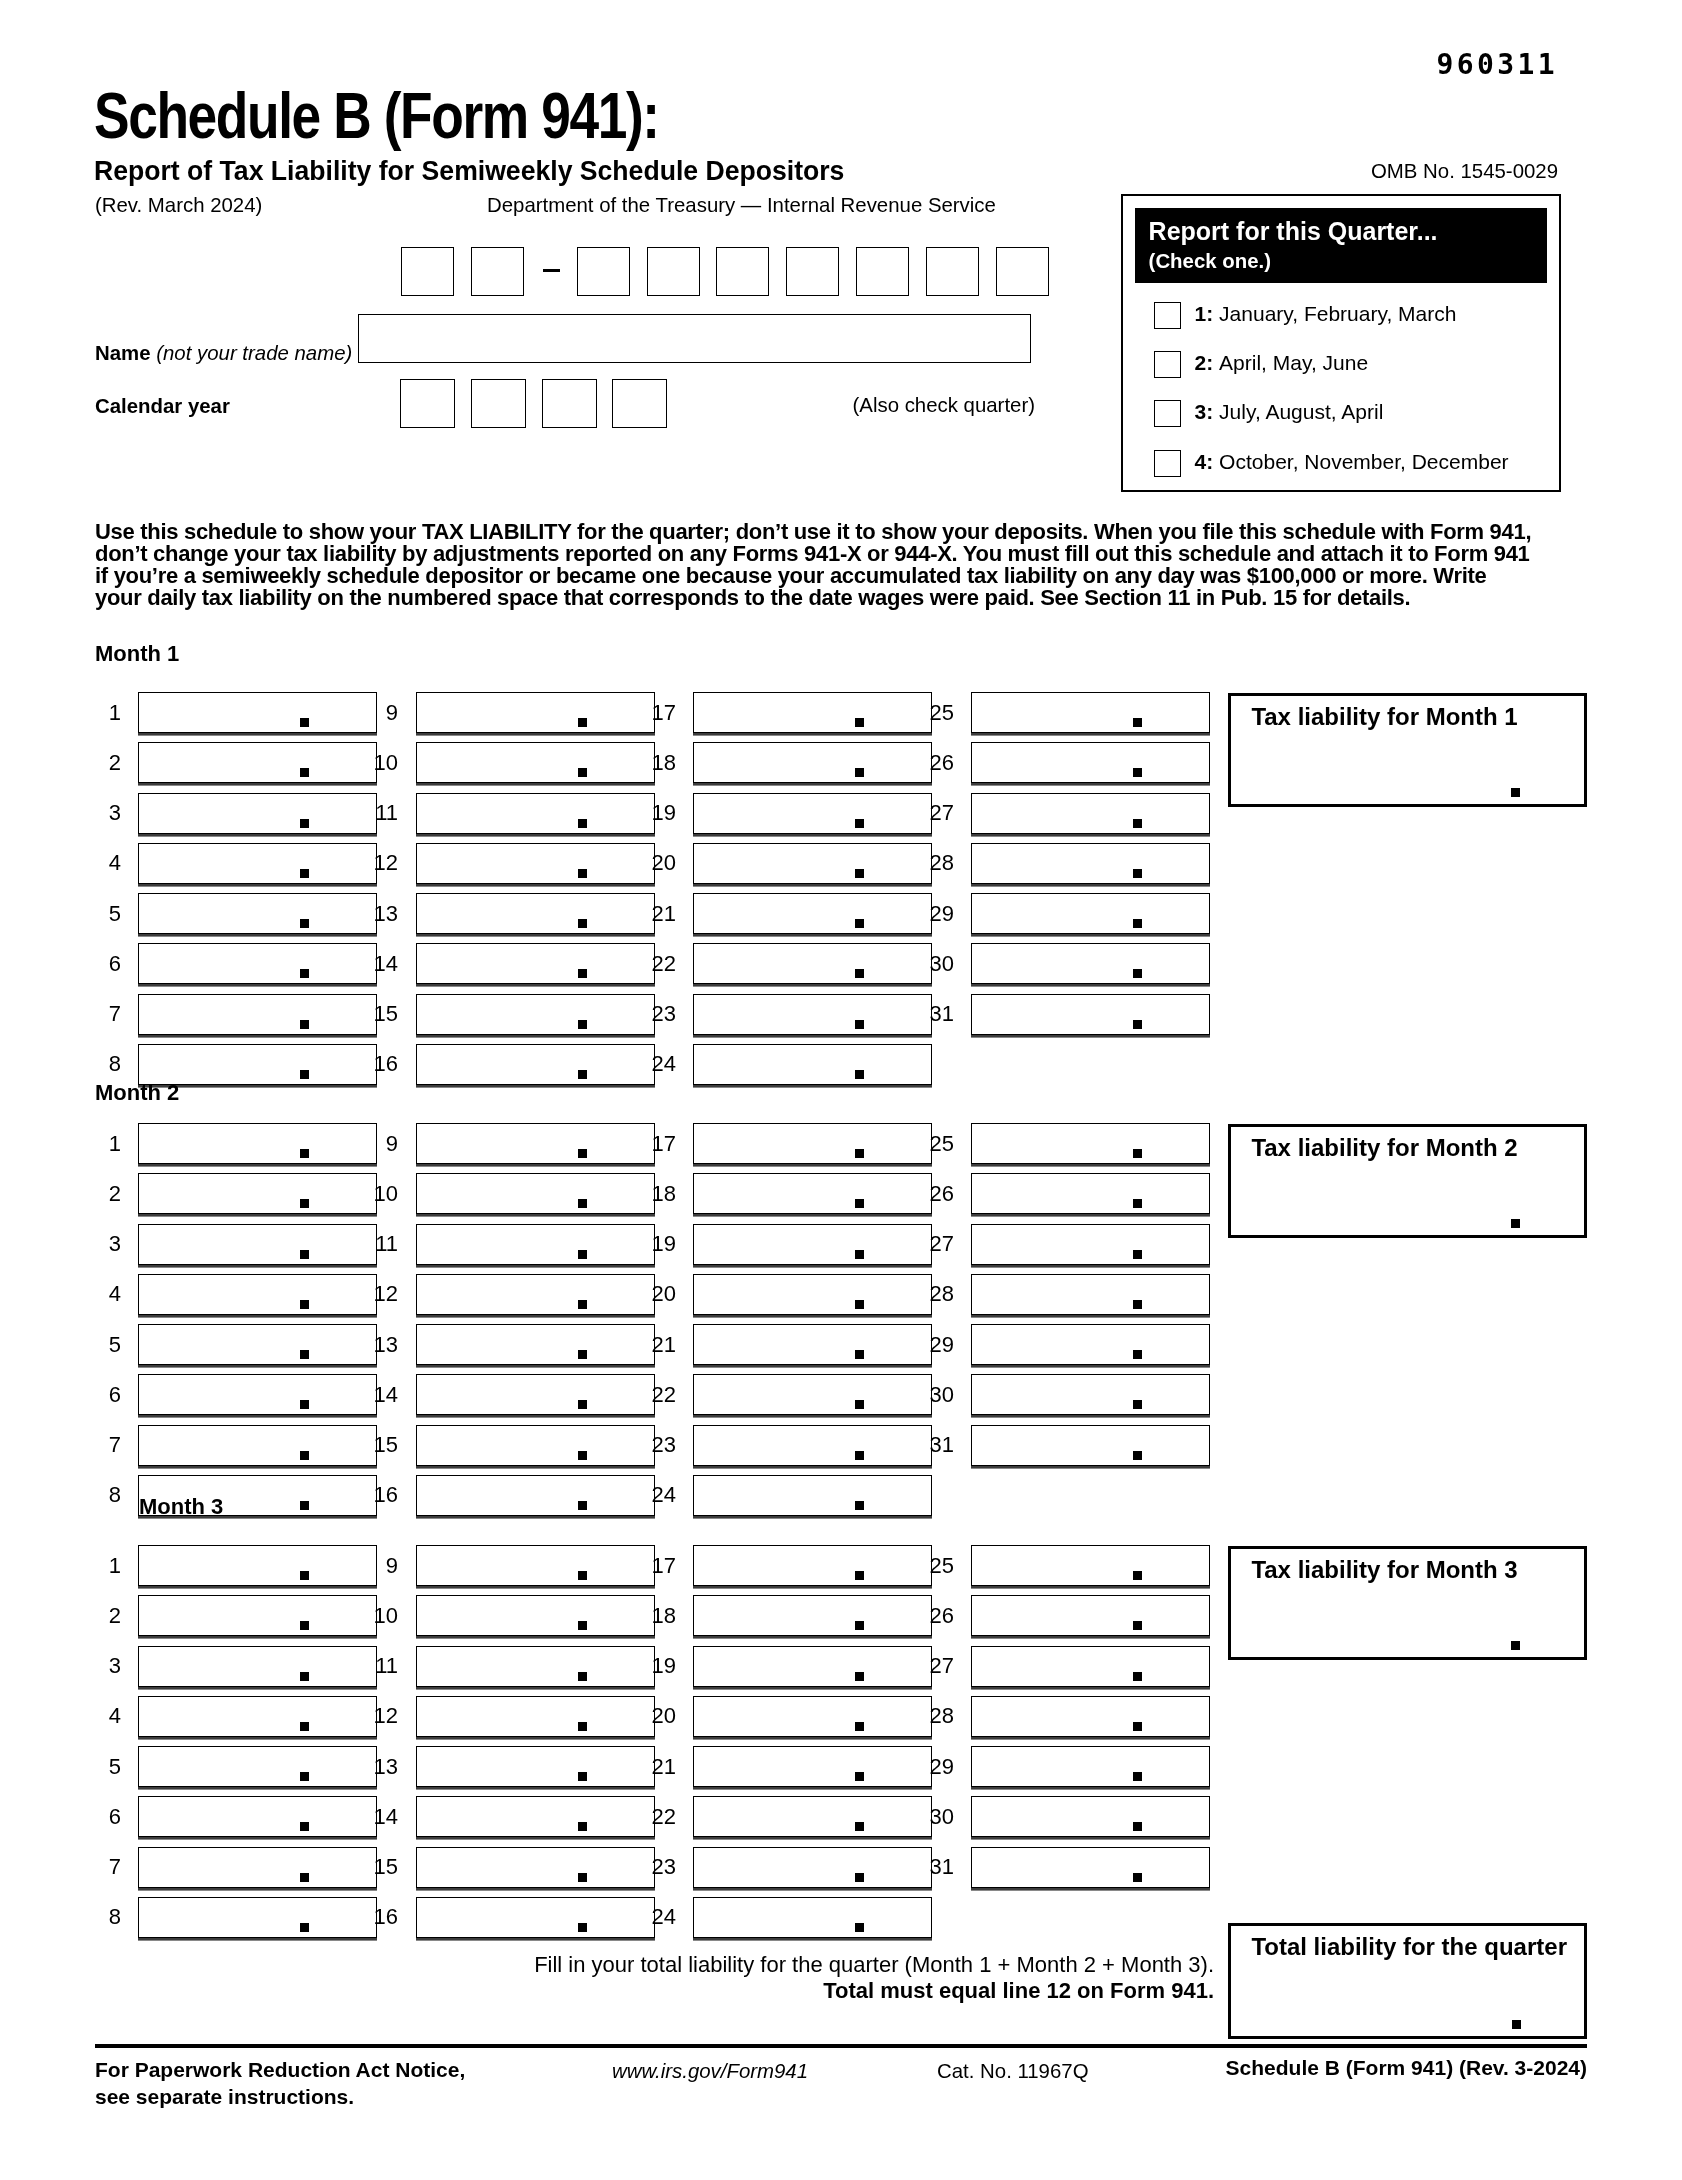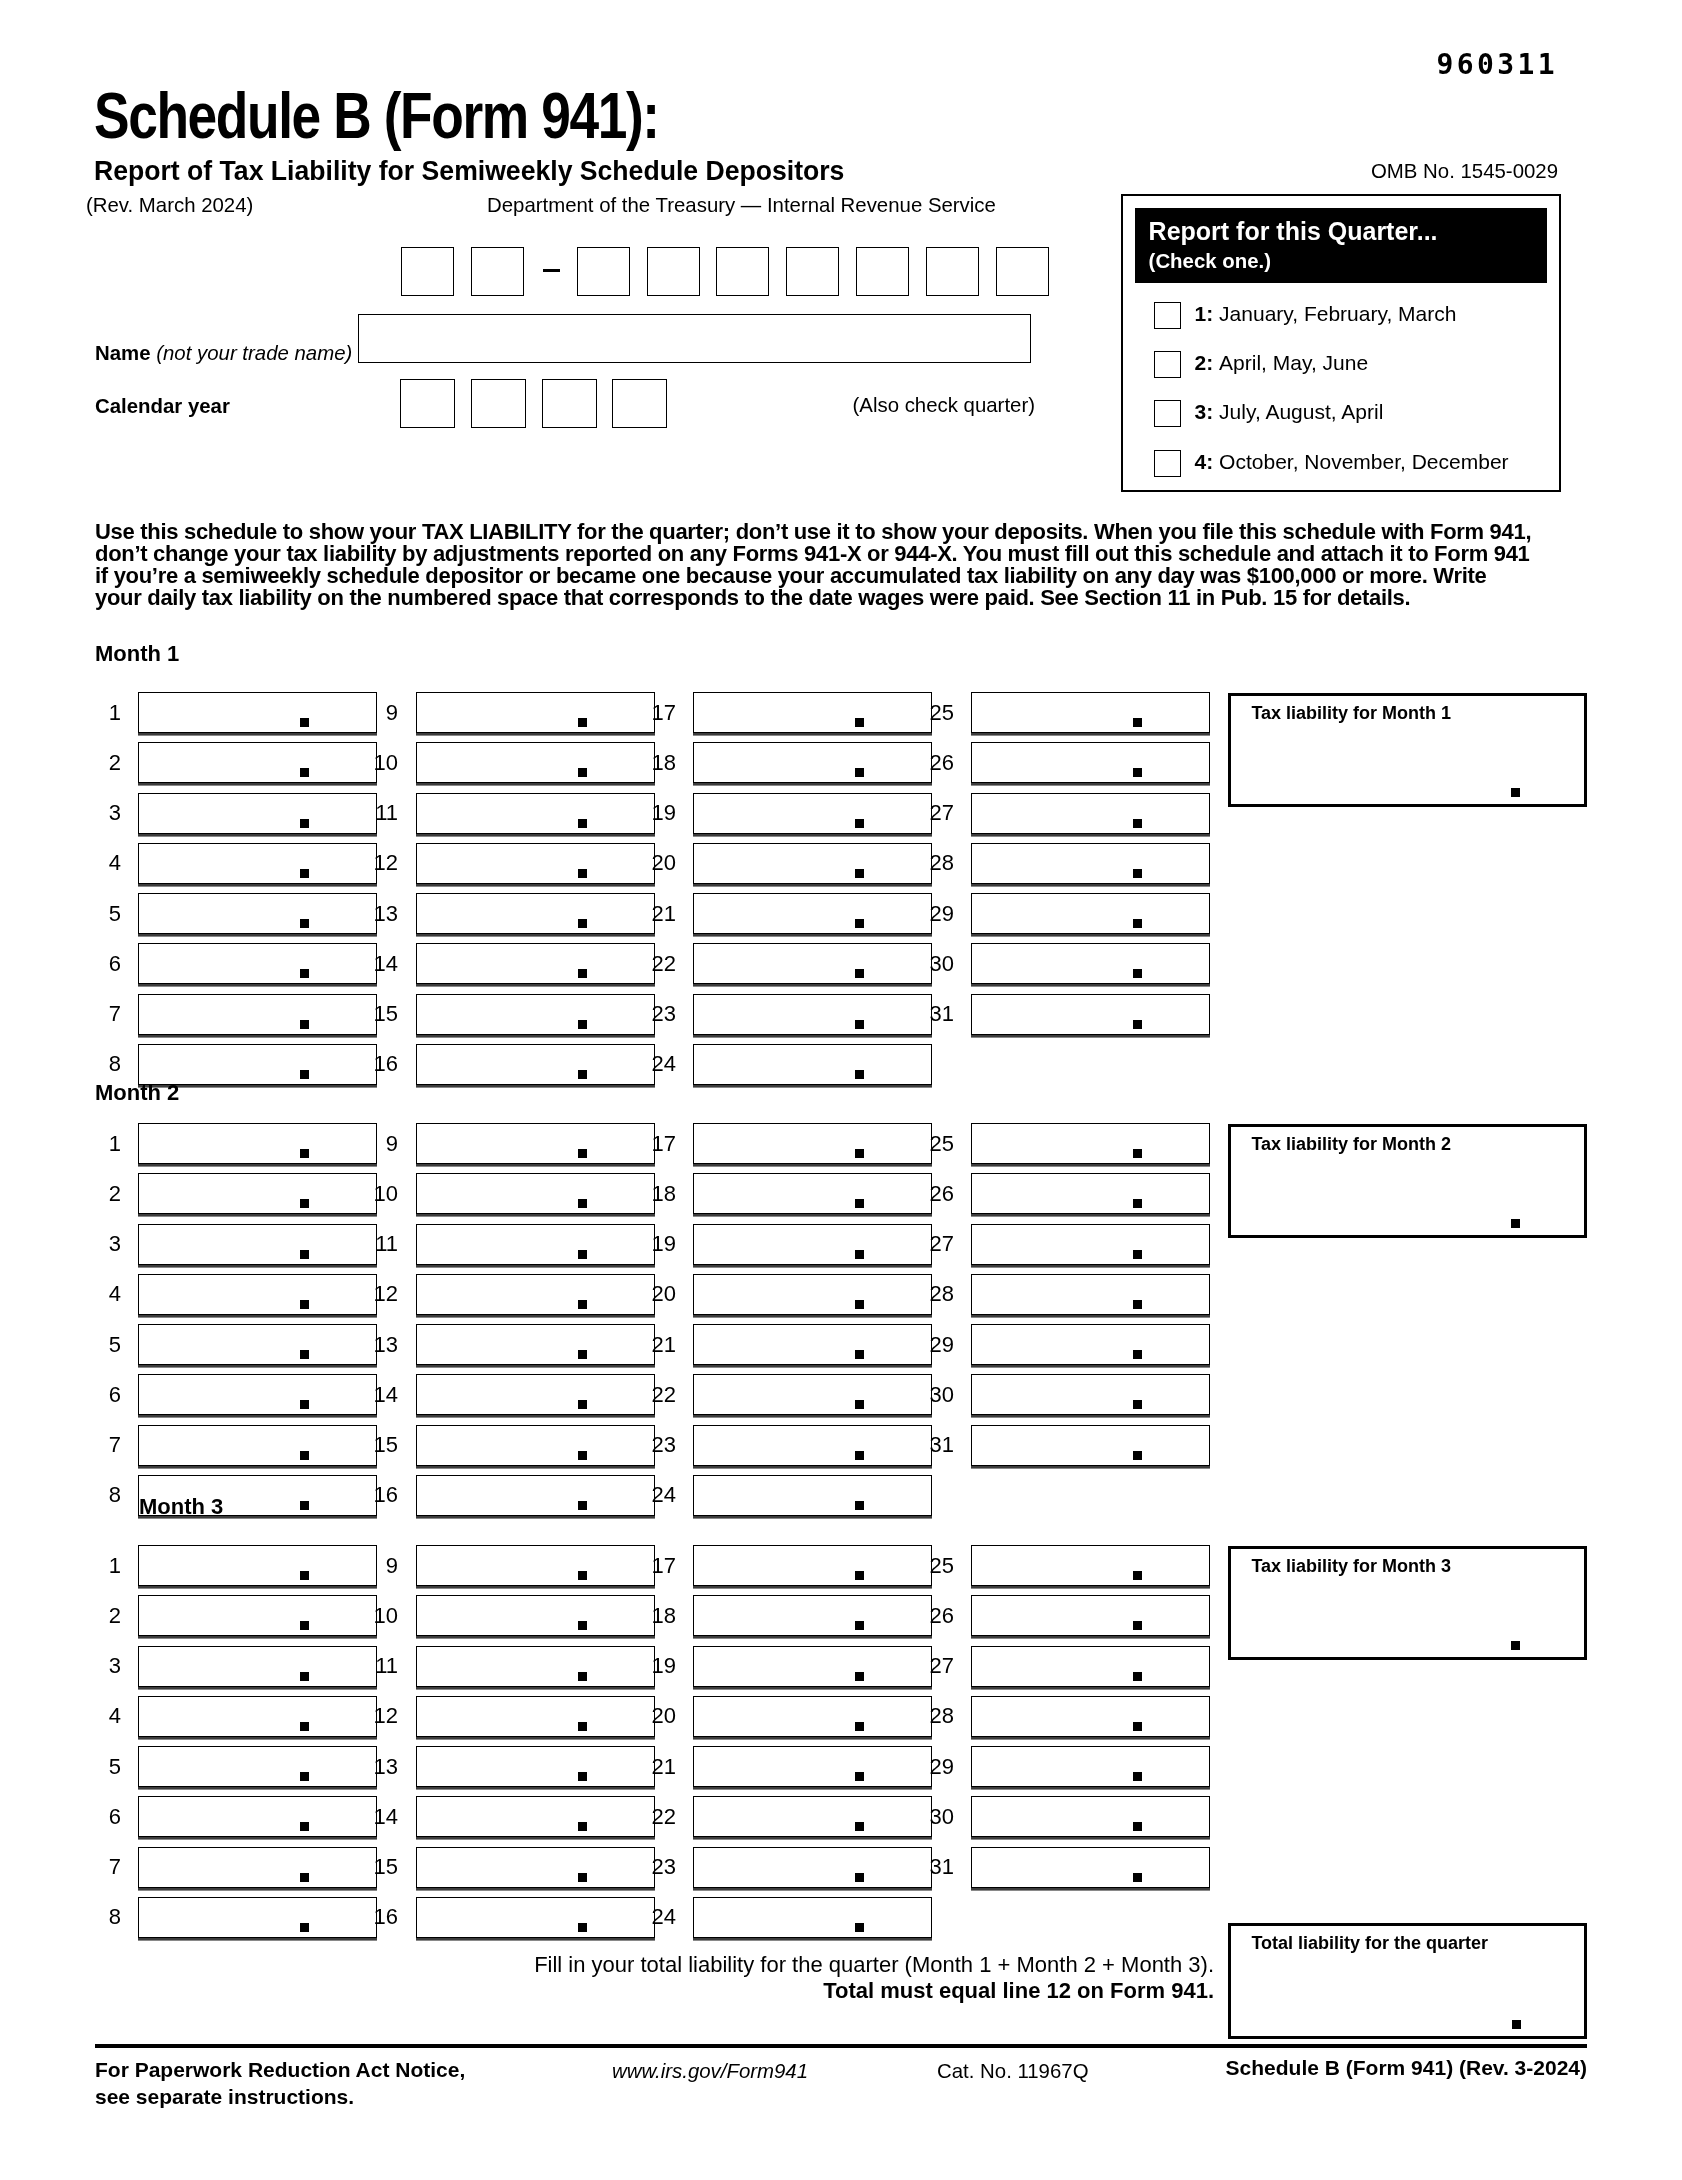--- a/index.html
+++ b/index.html
@@ -12,21 +12,21 @@
   .abs{position:absolute;}
 
   
   .ocr-code{top:48px; right:124px; font-family:"DejaVu Sans Mono", monospace;
     font-weight:bold; font-size:28px; letter-spacing:3.4px;}
   .form-title{left:94px; top:78px; font-size:65px; font-weight:bold; letter-spacing:-1.7px;
     transform:scaleX(0.82); transform-origin:0 0; white-space:nowrap;}
   .form-subtitle{left:94px; top:155px; font-size:28px; font-weight:bold;
     transform:scaleX(0.95); transform-origin:0 0; white-space:nowrap;}
   .omb{top:160px; right:124px; font-size:20.4px;}
-  .rev{left:86px; top:194px; font-size:20.4px;}
+  .rev{left:95px; top:194px; font-size:20.4px;}
   .dept{left:487px; top:194px; font-size:20.4px;}
 
   
   .q-panel{left:1121px; top:194px; width:440px; height:298px;
     border:2.6px solid #000; box-sizing:border-box;}
   .q-header{position:absolute; left:12px; right:12px; top:12px; background:#000; color:#fff;
     padding:8.5px 13.6px 10.2px 13.6px; box-sizing:border-box;}
   .q-title{font-size:25px; font-weight:bold;}
   .q-sub{font-size:20.4px; font-weight:bold; margin-top:4.3px;}
   .q-opt{position:absolute; left:31px; height:31px; font-size:21px; white-space:nowrap;}
@@ -54,21 +54,21 @@
 
   
   .month-section{left:0; top:0; width:1682px; height:0; overflow:visible;}
   .month-label{position:absolute; left:95px; font-size:22px; font-weight:bold;}
   .day-label{position:absolute; width:61px; text-align:right; font-size:22px; line-height:24px;}
   .day-box{position:absolute; width:239px; height:41px; border:1.7px solid #000;
     box-sizing:border-box; background:#fff; box-shadow:0 2.6px 0 #3c3c3c;}
   .mark{position:absolute; width:9.4px; height:9.4px; background:#000;}
   .tax-box{position:absolute; left:1228px; width:359px; height:114px;
     border:3.4px solid #000; box-sizing:border-box; background:#fff;}
-  .tax-label{position:absolute; left:20.4px; top:6.8px; font-size:18px; font-weight:bold;text-align:center;}
+  .tax-label{position:absolute; left:20.4px; top:6.8px; font-size:24px; font-weight:bold;text-align:center;}
 
   
   .total-text{left:426px; top:1952px; width:788px; text-align:right; font-size:22px;}
   .total-line1{line-height:26.4px;}
   .total-line2{line-height:26.4px; font-weight:bold;}
   .total-box{left:1228px; top:1923px; width:359px; height:116px;
     border:3.4px solid #000; box-sizing:border-box; background:#fff;}
 
   
   .foot-rule{left:95px; top:2044px; width:1492px; height:4.3px; background:#000;}

